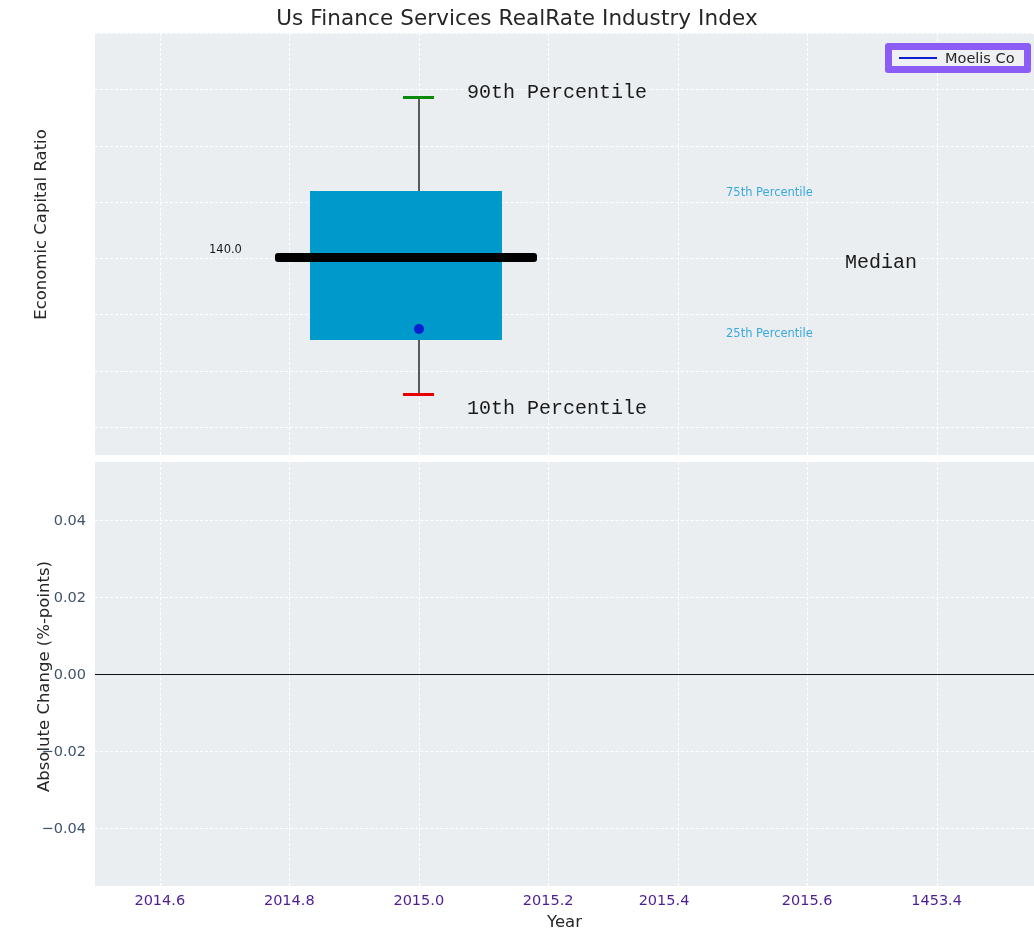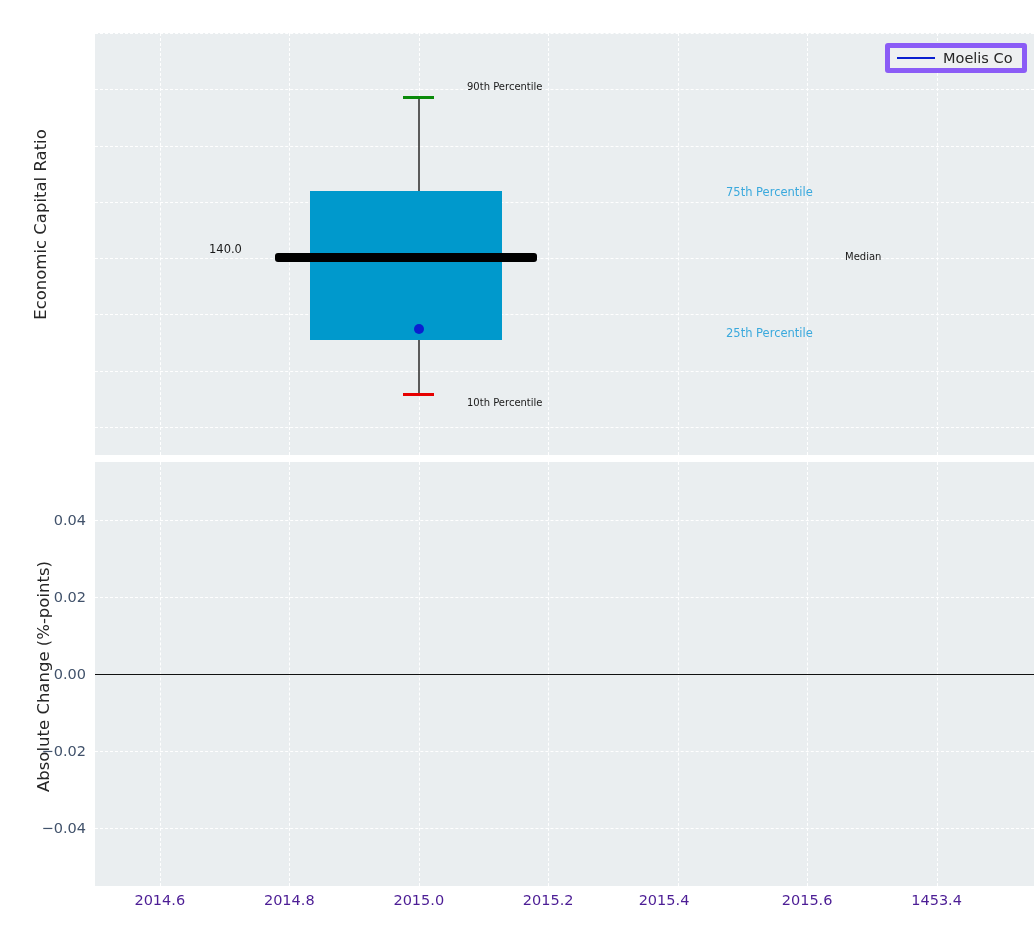--- a/index.html
+++ b/index.html
@@ -153,23 +153,24 @@
     position: absolute;
     width: 10px;
     height: 10px;
     border-radius: 50%;
     background: #0a1fd0;
   }
 
   
   .annot {
     position: absolute;
-    font-size: 10px;
+    font-size: 20px;
     color: #1a1a1a;
     white-space: nowrap;
+    font-family: Liberation Mono, monospace;
   }
   .annot-pct {
     position: absolute;
     font-size: 11.5px;
     color: #3aa9dd;
     white-space: nowrap;
   }
   .annot-value {
     position: absolute;
     font-size: 11.5px;
@@ -190,41 +191,42 @@
   #legend {
     position: absolute;
     left: 885px;
     top: 43px;
     height: 30px;
     display: flex;
     align-items: center;
     gap: 8px;
     padding: 2px 9px 2px 7px;
     background: #eef0f1;
-    border: 5px solid #8b5cf6;
+    border: 7px solid #8b5cf6;
     border-radius: 3px;
     box-sizing: border-box;
   }
   #legend .legend-swatch {
     display: inline-block;
     width: 38px;
     height: 0;
     border-top: 2.2px solid #0a1fd0;
   }
   #legend .legend-label {
     font-size: 14.5px;
     color: #262626;
     white-space: nowrap;
   }
 </style>
 </head>
 <body>
 
 <div id="figure">
 
+  <div class="fig-title">Us Finance Services RealRate Industry Index</div>
 
   <div class="panel" id="panel-top">
 
     <div class="gridline-h" style="top:0px;"></div>
     <div class="gridline-h" style="top:56.3px;"></div>
     <div class="gridline-h" style="top:112.5px;"></div>
     <div class="gridline-h" style="top:168.8px;"></div>
     <div class="gridline-h" style="top:225.1px;"></div>
     <div class="gridline-h" style="top:281.3px;"></div>
     <div class="gridline-h" style="top:337.6px;"></div>
@@ -292,19 +294,20 @@
   <div class="ylabel" id="ylabel-bottom">Absolute Change (%-points)</div>
 
   <div class="xtick" style="left:159.8px;">2014.6</div>
   <div class="xtick" style="left:289.3px;">2014.8</div>
   <div class="xtick" style="left:418.8px;">2015.0</div>
   <div class="xtick" style="left:548.2px;">2015.2</div>
   <div class="xtick" style="left:664px;">2015.4</div>
   <div class="xtick" style="left:807.1px;">2015.6</div>
   <div class="xtick" style="left:936.6px;">1453.4</div>
 
+  <div class="xlabel">Year</div>
 
   <div id="legend">
     <span class="legend-swatch"></span>
     <span class="legend-label">Moelis Co</span>
   </div>
 
 </div>
 
 </body></html>

